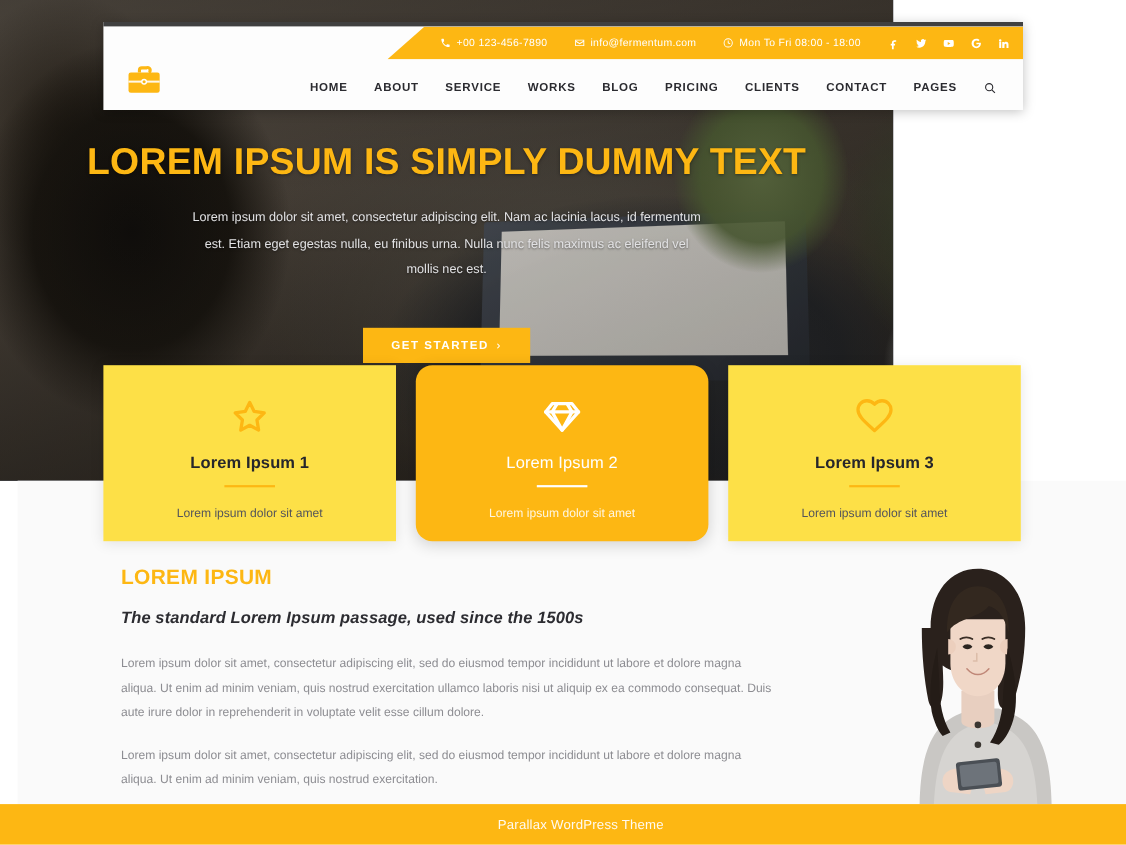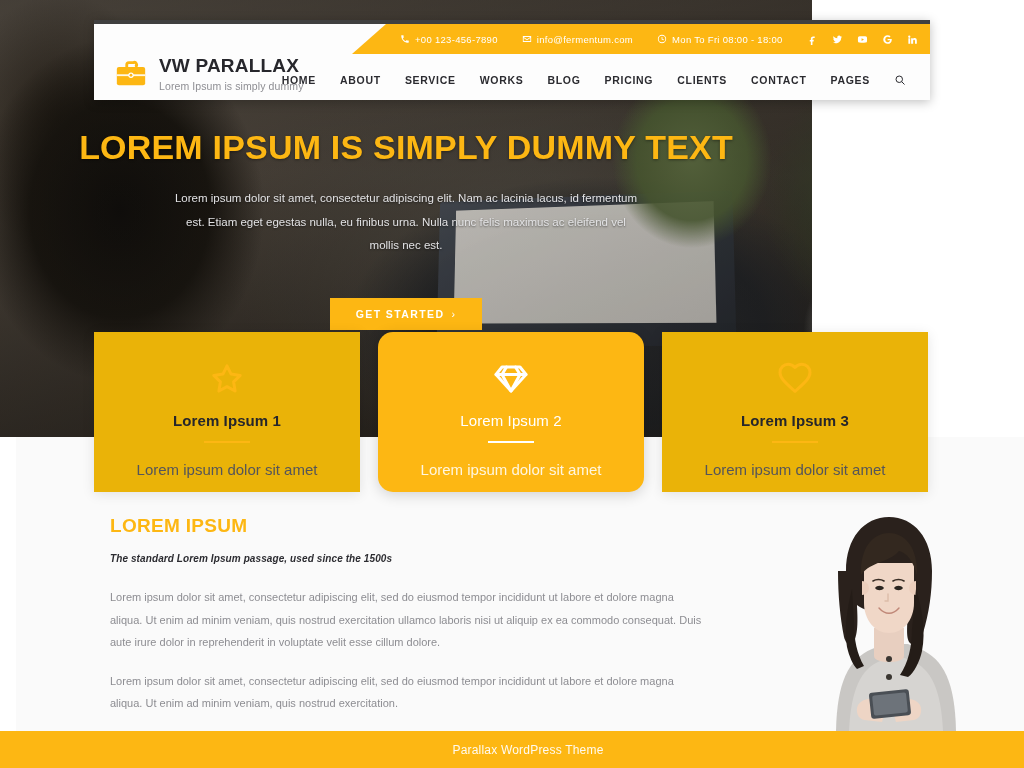--- a/index.html
+++ b/index.html
@@ -118,53 +118,53 @@
   }
   .btn-started .chev { margin-left: 7px; font-weight: 400; }
 
   
   .features {
     position: absolute; left: 94px; top: 332px; width: 836px;
     display: flex; gap: 18px; z-index: 10;
   }
   .card {
     width: 266px; height: 160px;
-    background: #eab308;
+    background: #fde047;
     box-shadow: 0 2px 12px rgba(0,0,0,.10);
     text-align: center;
     padding-top: 26px;
     position: relative;
   }
   .card.featured { background: #FDB713; box-shadow: 0 3px 14px rgba(0,0,0,.16); border-radius: 15px; }
   .card-icon { height: 42px; display: flex; align-items: center; justify-content: center; }
   .card-icon svg { width: 36px; height: 36px; fill: none; stroke: #FDB713; stroke-width: 2; }
   .card.featured .card-icon svg { stroke: #ffffff; }
   .card-title {
     margin-top: 12px; font-size: 15px; font-weight: 700; color: #26262b; letter-spacing: .1px;
   }
   .card.featured .card-title { color: #ffffff; font-weight: 400; }
   .card-divider {
     width: 46px; height: 2px; background: #FDB713; margin: 12px auto 0;
   }
   .card.featured .card-divider { background: #ffffff; }
-  .card-desc { margin-top: 18px; font-size: 15px; color: #55555a; }
+  .card-desc { margin-top: 18px; font-size: 11px; color: #55555a; }
   .card.featured .card-desc { color: #fff6e0; }
 
   
   .about {
     position: absolute; left: 16px; top: 437px; width: 1024px; height: 294px;
     background: #fafafa;
     overflow: hidden;
   }
   .about-inner { position: absolute; left: 94px; top: 78px; width: 600px; }
   .about-kicker {
     font-size: 19px; font-weight: 700; color: #FDB713; letter-spacing: .3px;
   }
   .about-sub {
-    margin-top: 16px; font-size: 10px; font-weight: 700; font-style: italic;
+    margin-top: 16px; font-size: 15px; font-weight: 700; font-style: italic;
     color: #2c2c31; letter-spacing: .1px;
   }
   .about-p {
     margin-top: 22px; font-size: 11px; line-height: 2.05; color: #8d8d92;
     width: 592px;
   }
   .about-p + .about-p { margin-top: 16px; }
 
   
   .about-photo {
@@ -258,24 +258,20 @@
 
   <div class="brand">
     <span class="brand-icon">
       <svg viewBox="0 0 24 24">
         <rect x="2" y="7" width="20" height="13" rx="1.5" fill="#FDB713"></rect>
         <path d="M9 7V5.5A1.5 1.5 0 0110.5 4h3A1.5 1.5 0 0115 7v0" fill="none" stroke="#FDB713" stroke-width="2"></path>
         <rect x="2" y="12.2" width="20" height="1.3" fill="#ffffff" opacity=".9"></rect>
         <circle cx="12" cy="12.9" r="1.9" fill="#ffffff"></circle>
         <circle cx="12" cy="12.9" r="1.0" fill="#FDB713"></circle>
       </svg>
-    </span>
-    <span>
-      <span class="brand-title" style="display:block">VW PARALLAX</span>
-      <span class="brand-sub" style="display:block">Lorem Ipsum is simply dummy</span>
     </span>
   </div>
 
   <nav class="nav">
     <a href="#">HOME</a>
     <a href="#">ABOUT</a>
     <a href="#">SERVICE</a>
     <a href="#">WORKS</a>
     <a href="#">BLOG</a>
     <a href="#">PRICING</a>

